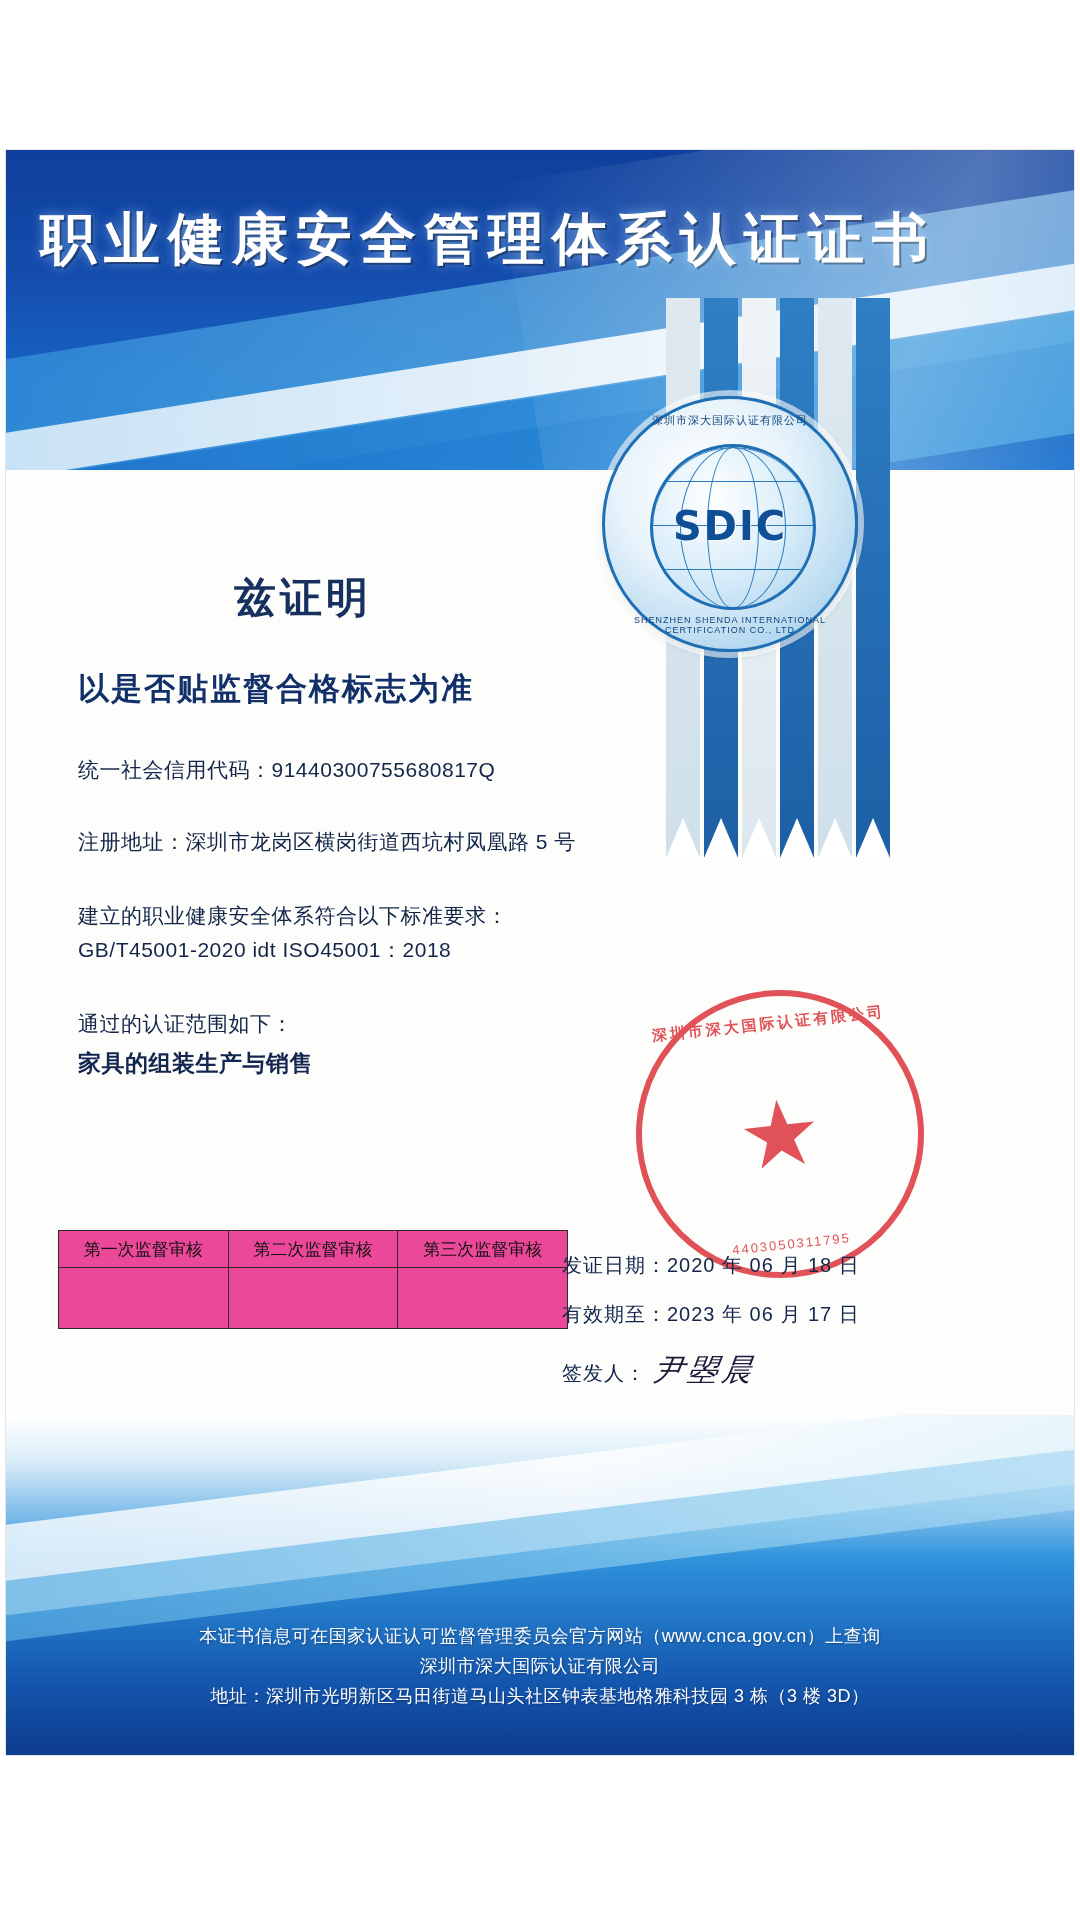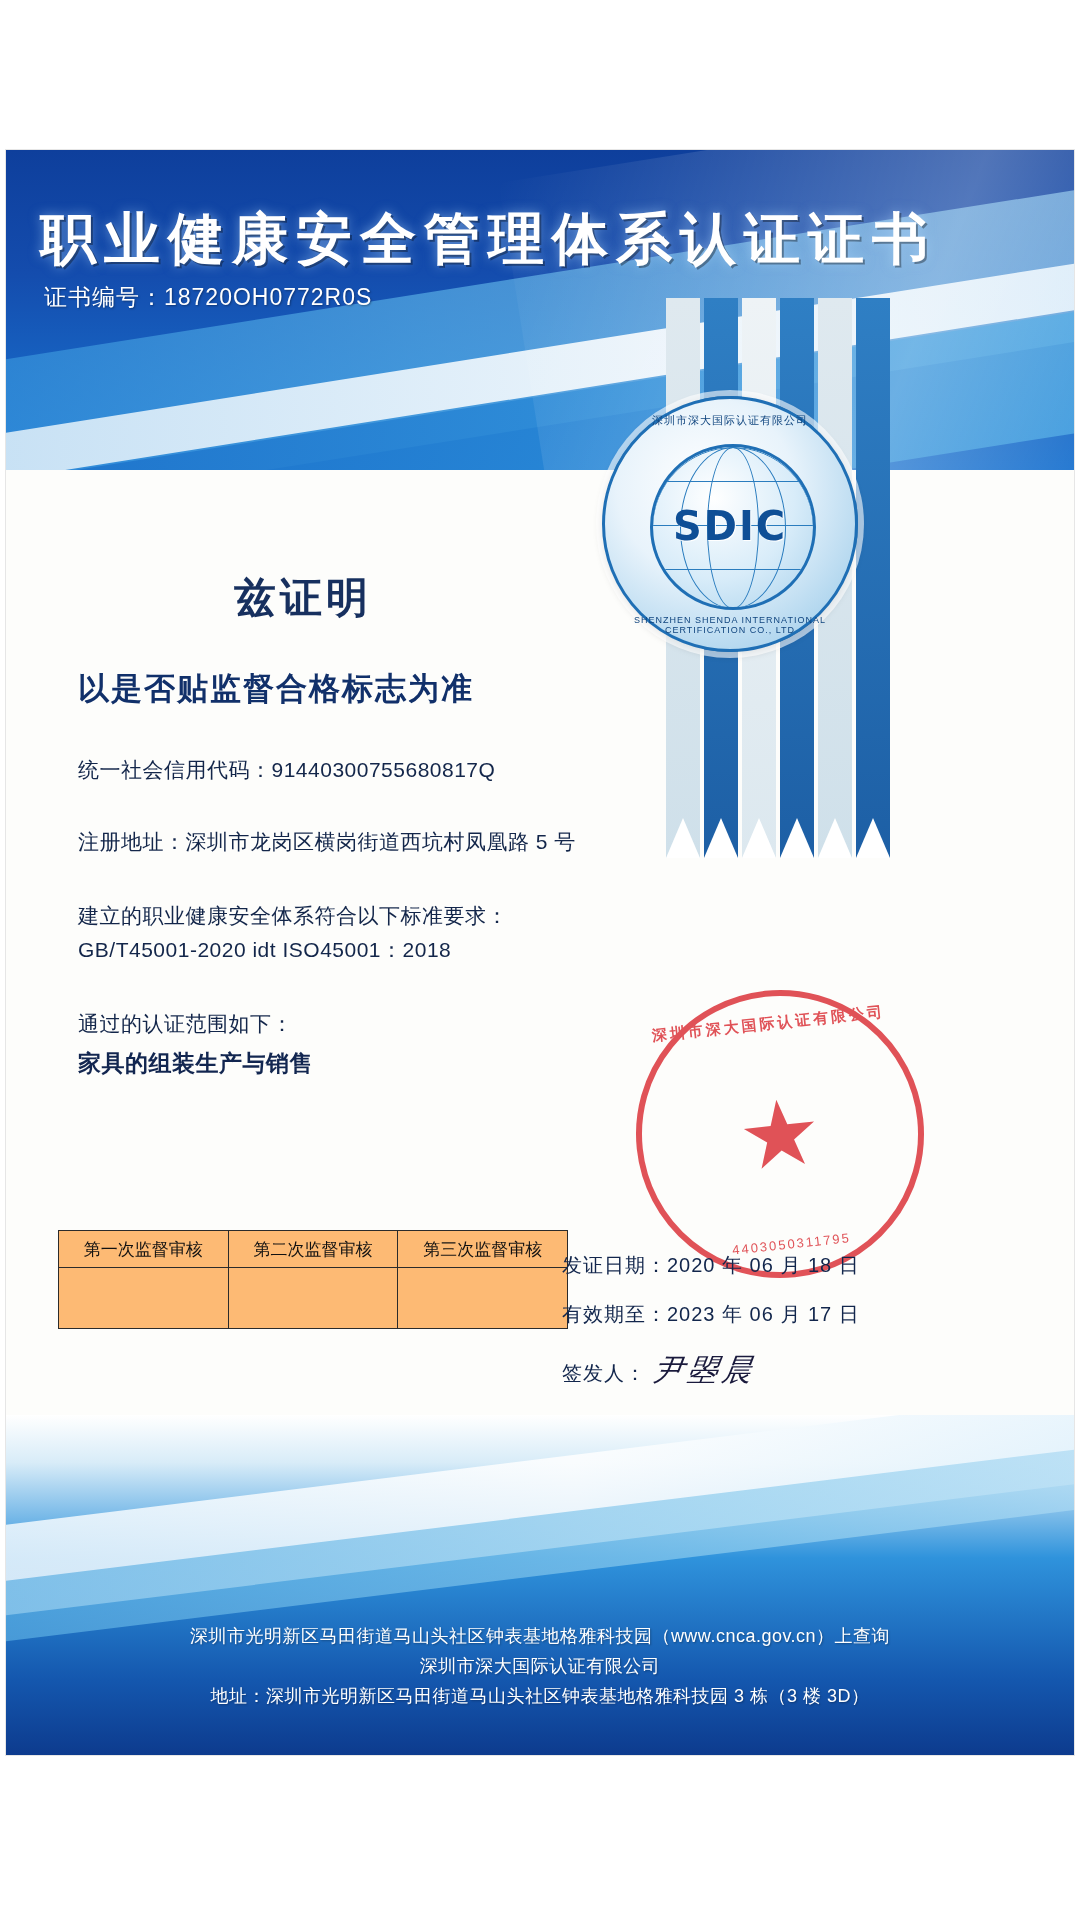--- a/index.html
+++ b/index.html
@@ -229,21 +229,21 @@
     text-shadow: 1px 1px 0 #ffffff;
   }
 
   
   .audit-table {
     position: absolute;
     left: 52px;
     top: 1080px;
     width: 510px;
     border-collapse: collapse;
-    background: #fdba74;
+    background: #ec4899;
   }
   .audit-table th, .audit-table td {
     border: 1px solid #2b2b2b;
     font-size: 17px;
     color: #111;
     font-weight: normal;
     text-align: center;
   }
   .audit-table th { height: 34px; }
   .audit-table td { height: 58px; }
@@ -360,21 +360,20 @@
 
 <div class="page">
   <div class="cert">
 
     <div class="top-band">
       <div class="diag1"></div>
       <div class="diag2"></div>
       <div class="diag3"></div>
       <div class="sheen"></div>
       <div class="cert-title">职业健康安全管理体系认证证书</div>
-      <div class="cert-no">证书编号：18720OH0772R0S</div>
     </div>
 
     <div class="ribbon">
       <div class="strip s1"></div>
       <div class="strip s2"></div>
       <div class="strip s3"></div>
       <div class="strip s4"></div>
       <div class="strip s5"></div>
       <div class="strip s6"></div>
     </div>
@@ -430,20 +429,20 @@
       <div class="sign-row">有效期至：2023 年 06 月 17 日</div>
       <div class="sign-row">
         <span>签发人：</span><span class="sign-name">尹曌晨</span>
       </div>
     </div>
 
     <div class="bottom-band">
       <div class="bdiag1"></div>
       <div class="bdiag2"></div>
       <div class="footer-lines">
-        <div>深圳市光明新区马田街道马山头社区钟表基地格雅科技园（www.cnca.gov.cn）上查询</div>
+        <div>本证书信息可在国家认证认可监督管理委员会官方网站（www.cnca.gov.cn）上查询</div>
         <div>深圳市深大国际认证有限公司</div>
         <div>地址：深圳市光明新区马田街道马山头社区钟表基地格雅科技园 3 栋（3 楼 3D）</div>
       </div>
     </div>
 
   </div>
 </div>
 
 </body></html>

